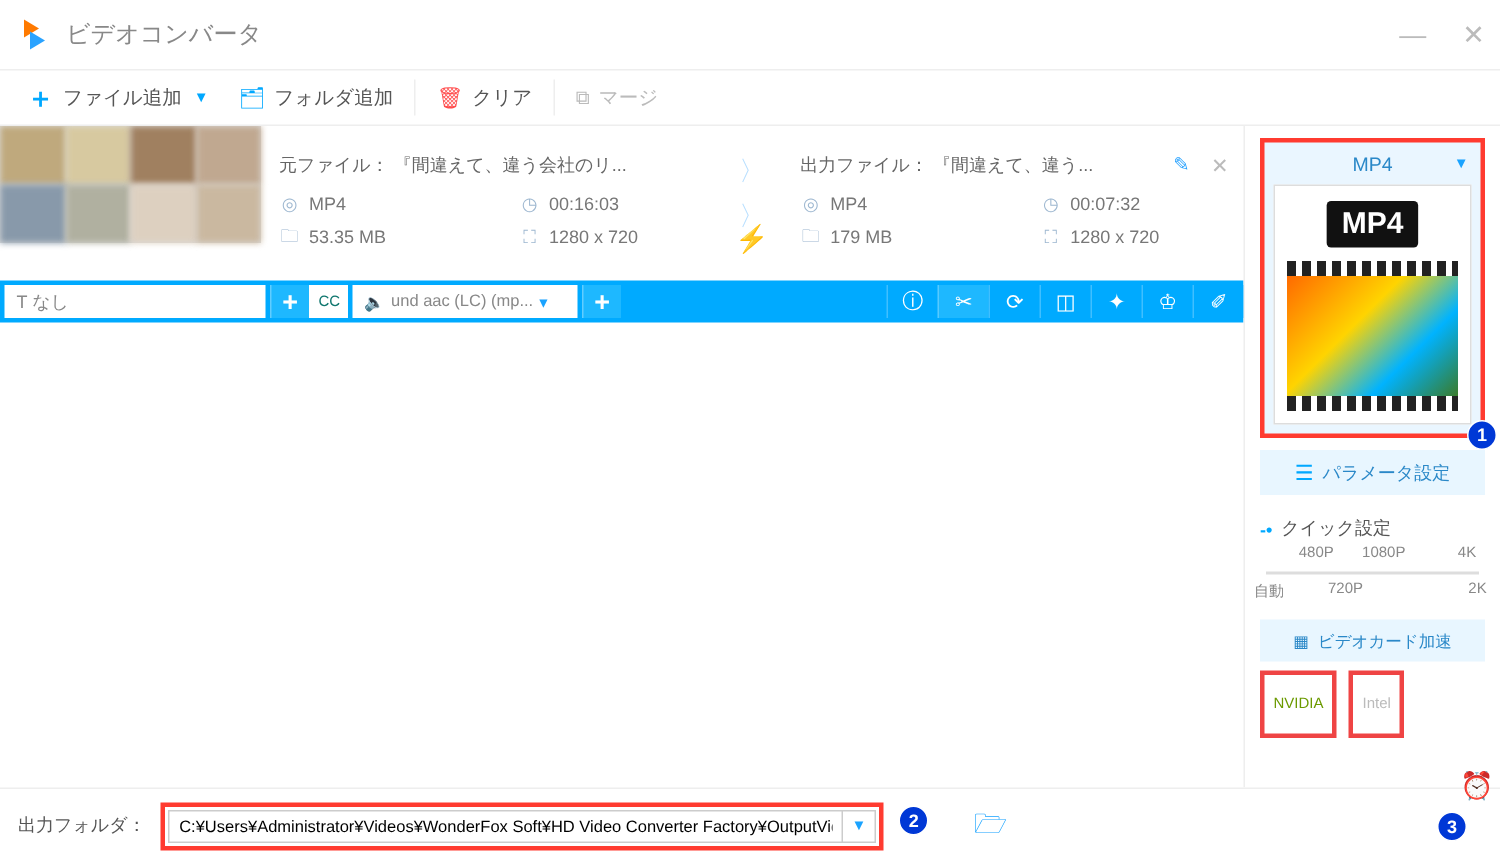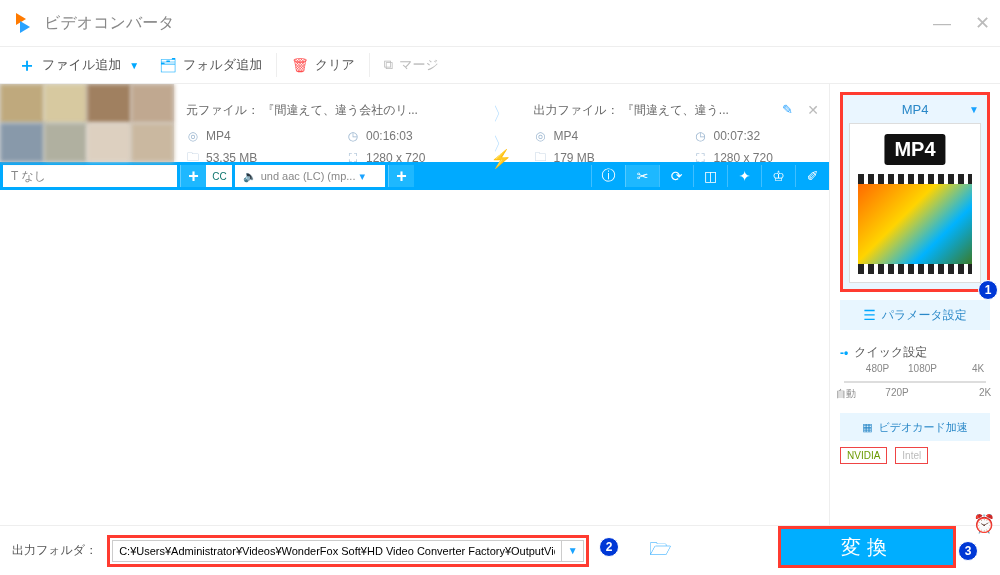--- a/index.html
+++ b/index.html
@@ -37,21 +37,21 @@
 .col { flex:1; padding:6px 12px; }
 .row0 { margin-bottom:6px; color:#666; white-space:nowrap; overflow:hidden; text-overflow:ellipsis;}
 .row1, .row2 { display:flex; gap:40px; align-items:center; height:22px; }
 .cell { display:flex; align-items:center; gap:6px; min-width:120px;}
 .ico { width:14px; height:14px; display:inline-flex; align-items:center; justify-content:center; color:#9db7d0; font-size:12px;}
 .arrow-col { width:40px; display:flex; flex-direction:column; align-items:center; justify-content:center; gap:6px; color:#b8dfff; font-size:18px;}
 .bolt { color:#ff9a00; font-size:18px; position:absolute; left:50%; top:52px; transform:translateX(-50%);}
 .close-x { position:absolute; right:10px; top:6px; color:#bbb; cursor:pointer; font-size:14px;}
 .edit-p { position:absolute; right:36px; top:6px; color:#2aa3ff; font-size:13px;}
 
-.strip { height:28px; background:#00aaff; display:flex; align-items:center; color:#fff; font-size:12px;}
+.strip { height:28px; background:#00aaff; display:flex; align-items:center; color:#fff; font-size:12px;margin-top:25px;}
 .strip .txtfield { background:#fff; color:#888; height:22px; margin:0 3px; display:flex; align-items:center; padding:0 8px; min-width:0;}
 .strip .txtfield.t1 { width:174px; }
 .strip .sq { width:26px; height:22px; background:#00aaff; display:flex; align-items:center; justify-content:center; border-left:1px solid rgba(255,255,255,0.3); cursor:pointer; font-size:14px;}
 .strip .sq.white { background:#fff; color:#0f766e; }
 .strip .sq.plus { background:#1eb8ff; font-size:18px; font-weight:bold;}
 .strip .txtfield.t2 { flex:0 0 150px; font-size:11px; overflow:hidden; white-space:nowrap;}
 .strip .tools { display:flex; margin-left:auto; }
 .strip .tools .sq { width:34px; border-left:1px solid rgba(255,255,255,0.25);}
 .strip .tools .sq.active { background:#1eb8ff; }
 
@@ -74,21 +74,21 @@
 .quick-title .dash { color:#00a8ff; font-weight:bold;}
 .slider { position:relative; height:26px; }
 .slider .track { position:absolute; top:12px; left:4px; right:4px; height:2px; background:#ddd;}
 .slider .lbl { position:absolute; font-size:10px; color:#888; top:-6px; transform:translateX(-50%);}
 .slider .lbl.l1{left:25%;} .slider .lbl.l2{left:55%;} .slider .lbl.l3{left:92%;}
 .slider .lbl2 { position:absolute; font-size:10px; color:#888; top:18px; transform:translateX(-50%);}
 .slider .lbl2.b0{left:4%;} .slider .lbl2.b1{left:38%;} .slider .lbl2.b2{left:78%;margin-left:28px;}
 
 .gpu-btn { margin-top:18px; background:#e8f6ff; height:28px; display:flex; align-items:center; justify-content:center; gap:6px; color:#2a88c8; font-size:11px; cursor:pointer;}
 .vendors { margin-top:6px; display:flex; gap:8px; align-items:center;}
-.vendors .v { font-size:10px; padding:2px 6px; border:1px solid #ef4444; color:#6b9a00;}
+.vendors .v { font-size:10px; padding:14px 6px; border:3px solid #ef4444; color:#6b9a00;}
 .vendors .v.intel { color:#bbb;}
 
 .footer { position:absolute; bottom:0; left:0; right:0; height:50px; border-top:1px solid #eee; display:flex; align-items:center; padding:0 12px; font-size:12px; color:#555; background:#fff;}
 .footer .lbl { margin-right:10px;}
 .path-wrap { border:3px solid #ff3b30; padding:2px; display:flex; align-items:center;}
 .path-input { width:450px; height:22px; border:1px solid #ccc; font-size:11px; padding:0 6px; background:#fff;}
 .path-dd { width:22px; height:22px; border:1px solid #ccc; border-left:none; display:flex; align-items:center; justify-content:center; color:#1aa3ff; font-size:10px; cursor:pointer;}
 .footer .ficon { margin-left:20px; color:#1aa3ff; font-size:18px; cursor:pointer;}
 .convert-wrap { position:absolute; right:44px; bottom:7px; border:3px solid #ff3b30;}
 .convert-btn { width:172px; height:36px; background:#00aeff; color:#fff; font-size:20px; letter-spacing:6px; display:flex; align-items:center; justify-content:center; cursor:pointer;}
@@ -276,20 +276,15 @@
   <span class="lbl">出力フォルダ：</span>
   <div style="position:relative;">
     <div class="path-wrap">
       <input class="path-input" value="C:¥Users¥Administrator¥Videos¥WonderFox Soft¥HD Video Converter Factory¥OutputVideo¥" style="">
       <div class="path-dd">▼</div>
     </div>
     <div class="n-badge" style="right:-30px; top:2px;">2</div>
   </div>
   <span class="ficon" style="margin-left:60px;">🗁</span>
 
-  <div class="convert-wrap">
-    <div class="convert-btn">
-        <span>変換</span>
-      </div>
-  </div>
   <div class="n-badge" style="right:22px; bottom:14px;">3</div>
   <span class="clock" style="right:4px; bottom:40px; position:absolute;">⏰</span>
 </div>
 
 </body></html>

